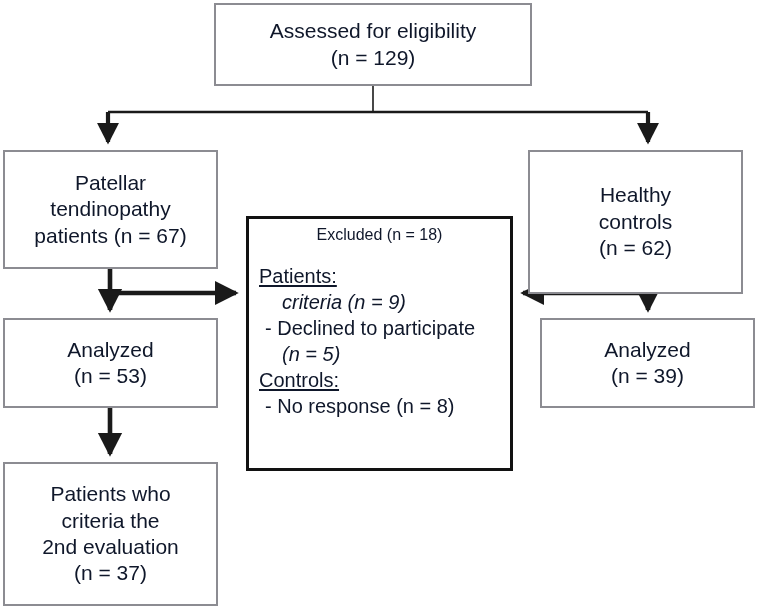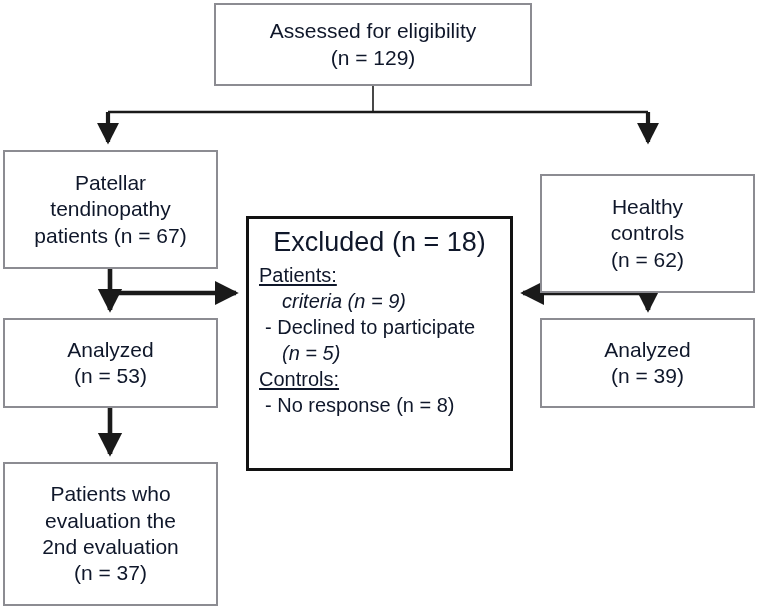--- a/index.html
+++ b/index.html
@@ -38,39 +38,39 @@
     line-height: 1.26;
     z-index: 2;
   }
   .node .line {
     display: block;
     white-space: nowrap;
   }
   
   #node-assessed  { left: 214px; top: 3px;   width: 318px; height: 83px; }
   #node-patellar  { left: 3px;   top: 150px; width: 215px; height: 119px; }
-  #node-healthy   { left: 540px; top: 150px; width: 215px; height: 119px; margin-top: 24px; }
+  #node-healthy   { left: 528px; top: 150px; width: 215px; height: 144px; }
   #node-analyzed-left  { left: 3px;   top: 318px; width: 215px; height: 90px; }
   #node-analyzed-right { left: 540px; top: 318px; width: 215px; height: 90px; }
   #node-completed { left: 3px;  top: 462px; width: 215px; height: 144px; }
 
   #node-excluded {
     left: 246px; top: 216px; width: 267px; height: 255px;
     border: 3px solid #121212;
     display: block;
     text-align: left;
     padding: 6px 10px 6px 10px;
     font-size: 20px;
     line-height: 1.3;
   }
   #node-excluded .excluded-title {
     display: block;
     text-align: center;
-    font-size: 27px;
-    margin-bottom: 2px;
+    font-size: 16px;
+    margin-bottom: 17px;
   }
   #node-excluded .sub-head {
     display: block;
     text-decoration: underline;
     text-underline-offset: 2px;
   }
   #node-excluded .bullet {
     display: block;
     padding-left: 6px;
     text-indent: 0;
@@ -137,21 +137,21 @@
     <span class="line">(n = 53)</span>
   </div>
 
   <div class="node" id="node-analyzed-right">
     <span class="line">Analyzed</span>
     <span class="line">(n = 39)</span>
   </div>
 
   <div class="node" id="node-completed">
     <span class="line">Patients who</span>
-    <span class="line">evaluation the</span>
+    <span class="line">criteria the</span>
     <span class="line">2nd evaluation</span>
     <span class="line">(n = 37)</span>
   </div>
 
   <div class="node" id="node-excluded">
     <span class="excluded-title">Excluded (n = 18)</span>
     <span class="sub-head">Patients:</span>
     <span class="bullet">
       <span class="cont">criteria (n = 9)</span>
     </span>

